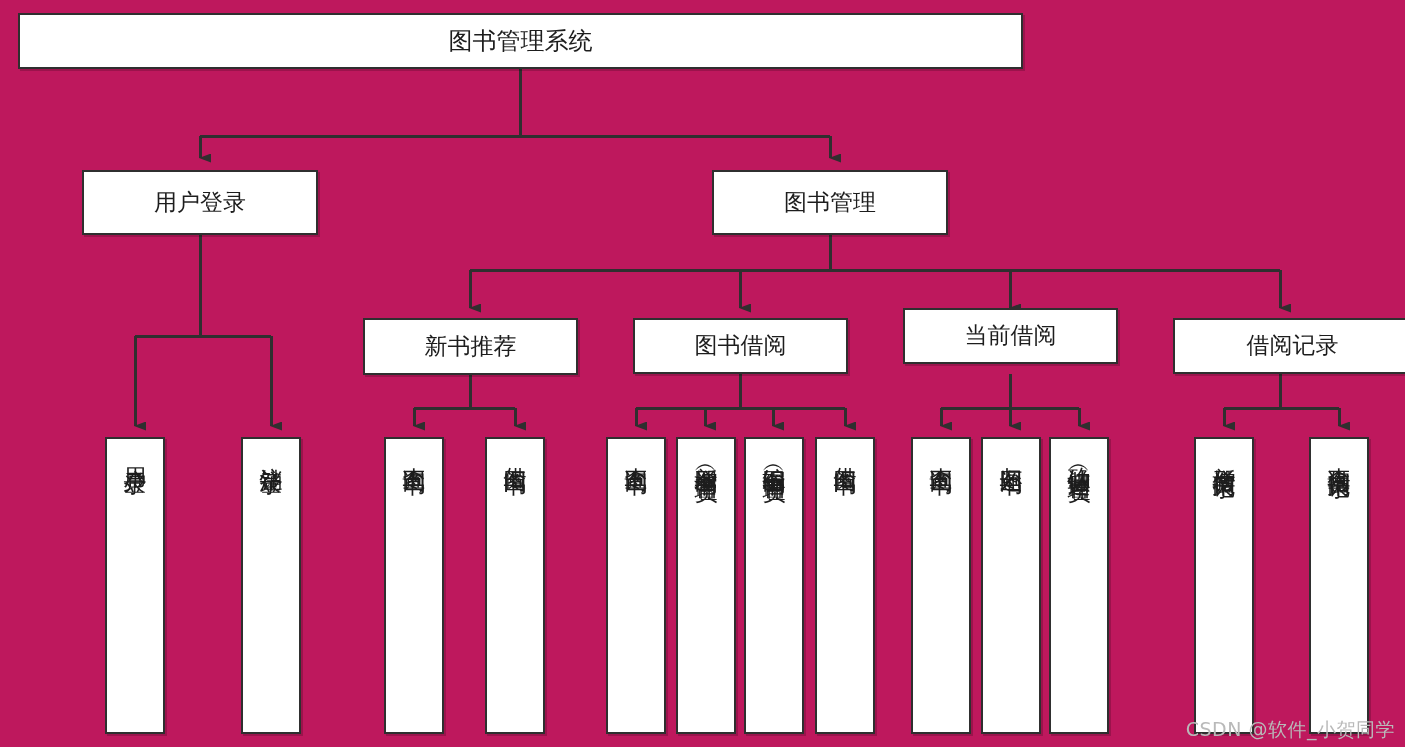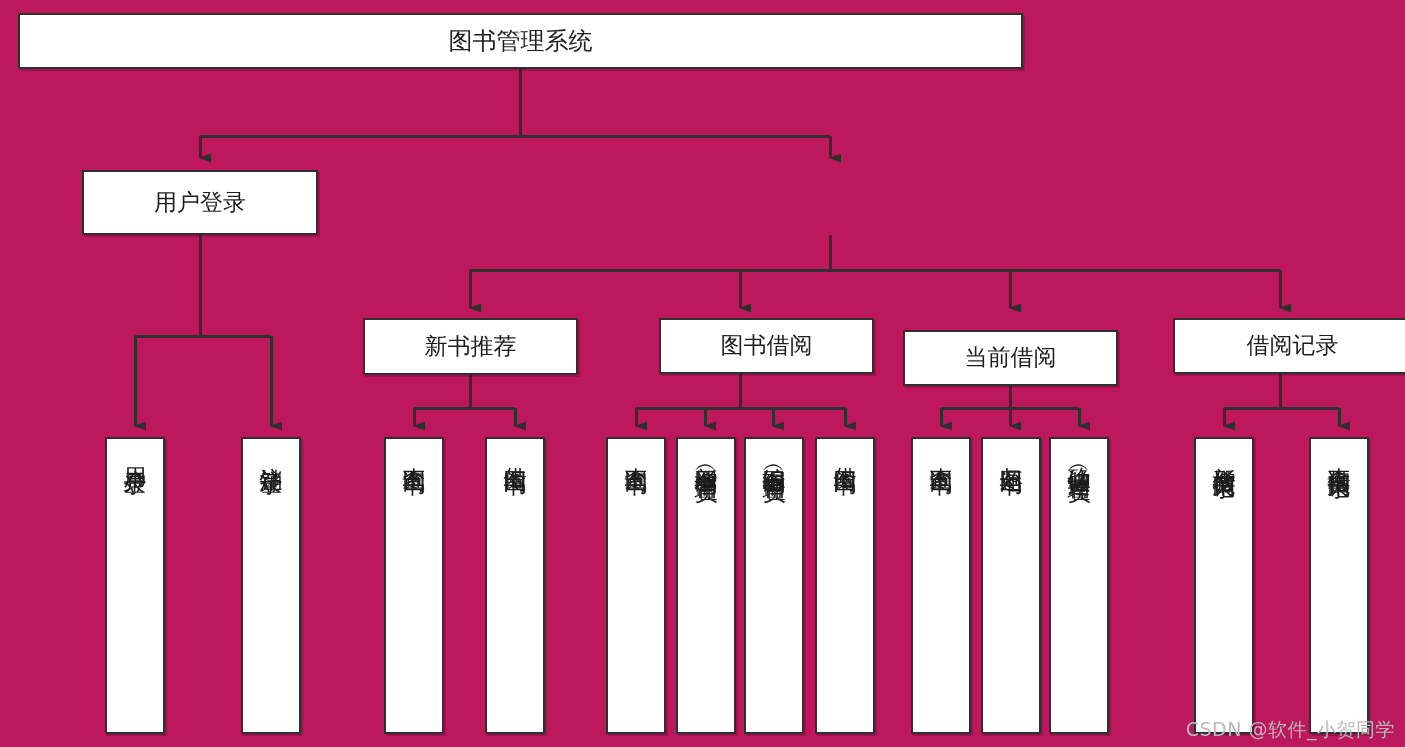--- a/index.html
+++ b/index.html
@@ -133,30 +133,33 @@
   </svg>
 
   <div class="node horiz root" style="left:18px; top:13px; width:1005px; height:56px;">
     <span class="label">图书管理系统</span>
   </div>
 
   <div class="node horiz" style="left:82px; top:170px; width:236px; height:65px;">
     <span class="label">用户登录</span>
   </div>
 
+  <div class="node horiz" style="left:712px; top:170px; width:236px; height:65px;">
+    <span class="label">图书管理</span>
+  </div>
 
   <div class="node horiz" style="left:363px; top:318px; width:215px; height:57px;">
     <span class="label">新书推荐</span>
   </div>
 
-  <div class="node horiz" style="left:633px; top:318px; width:215px; height:56px;margin-left:26px;">
+  <div class="node horiz" style="left:633px; top:318px; width:215px; height:56px;">
     <span class="label">图书借阅</span>
   </div>
 
-  <div class="node horiz" style="left:903px; top:330px; width:215px; height:56px;">
+  <div class="node horiz" style="left:903px; top:308px; width:215px; height:56px;">
     <span class="label">当前借阅</span>
   </div>
 
   <div class="node horiz" style="left:1173px; top:318px; width:239px; height:56px;">
     <span class="label">借阅记录</span>
   </div>
 
   <div class="node vert" style="left:105px; top:437px; width:60px; height:297px;">
     <span class="label">用户登录</span>
   </div>

